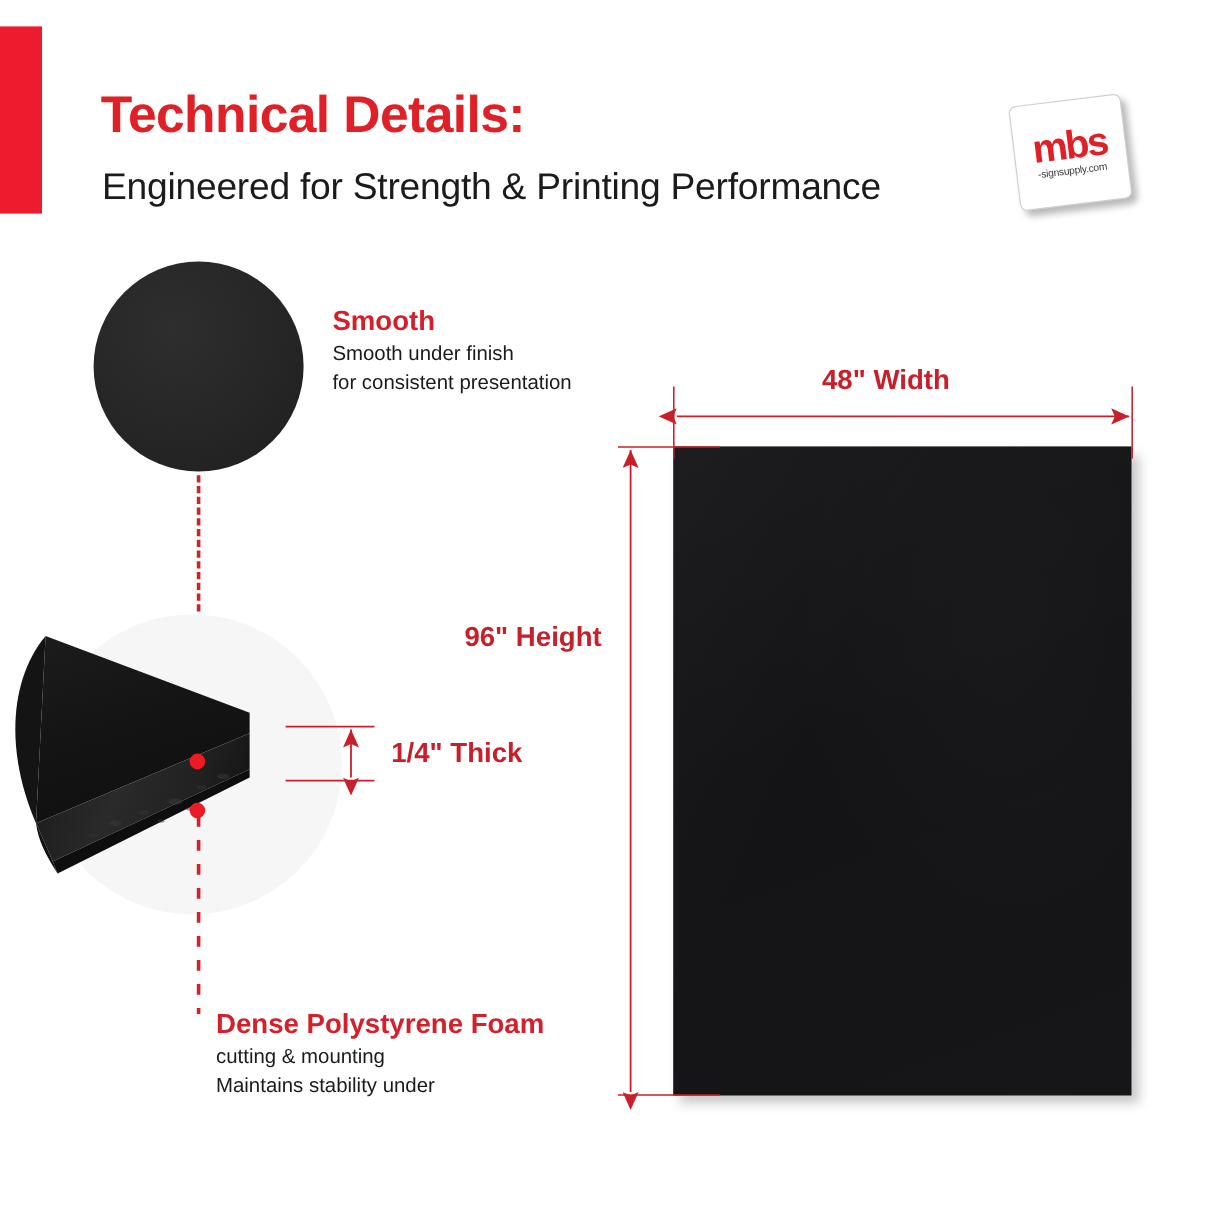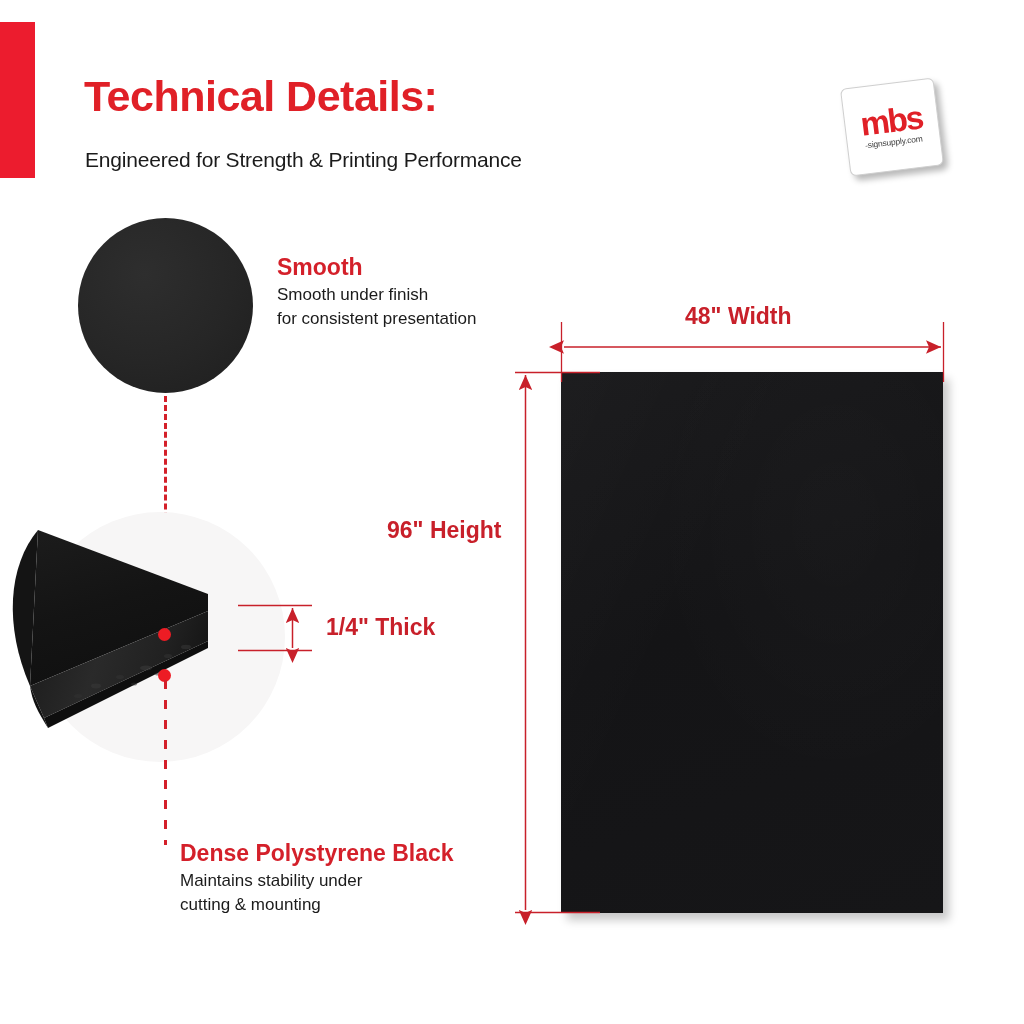--- a/index.html
+++ b/index.html
@@ -34,22 +34,22 @@
     top: 72px;
     font-size: 43px;
     font-weight: bold;
     letter-spacing: -0.5px;
     color: #E02027;
     white-space: nowrap;
   }
   .subtitle {
     position: absolute;
     left: 85px;
-    top: 148px;
-    font-size: 21px;
+    top: 138px;
+    font-size: 31px;
     font-weight: normal;
     color: #1b1b1b;
     white-space: nowrap;
     letter-spacing: -0.2px;
   }
 
   
   .logo-card {
     position: absolute;
     left: 845px;
@@ -268,24 +268,24 @@
       <ellipse cx="78" cy="200" rx="4" ry="2.0" fill="#323232"></ellipse>
       <ellipse cx="134" cy="188" rx="3" ry="1.6" fill="#2e2e2e"></ellipse>
       <ellipse cx="158" cy="178" rx="3" ry="1.5" fill="#303030"></ellipse>
     </g>
   </svg>
 
   <div class="red-dot" style="left:158px; top:628px;"></div>
   <div class="red-dot" style="left:158px; top:669px;"></div>
 
   <div class="callout-foam">
-    <div class="callout-head">Dense Polystyrene Black</div>
+    <div class="callout-head">Dense Polystyrene Foam</div>
     <div class="callout-body">
+      <div class="callout-line">cutting &amp; mounting</div>
       <div class="callout-line">Maintains stability under</div>
-      <div class="callout-line">cutting &amp; mounting</div>
     </div>
   </div>
 
   <div class="board"></div>
 
   <svg class="dims" viewBox="0 0 1024 1024">
     <defs>
       <marker id="arrL" markerWidth="11" markerHeight="9" refX="10" refY="4.5" orient="auto">
         <path d="M 10 0 L 0 4.5 L 10 9 L 8 4.5 Z" fill="#C8202A"></path>
       </marker>

